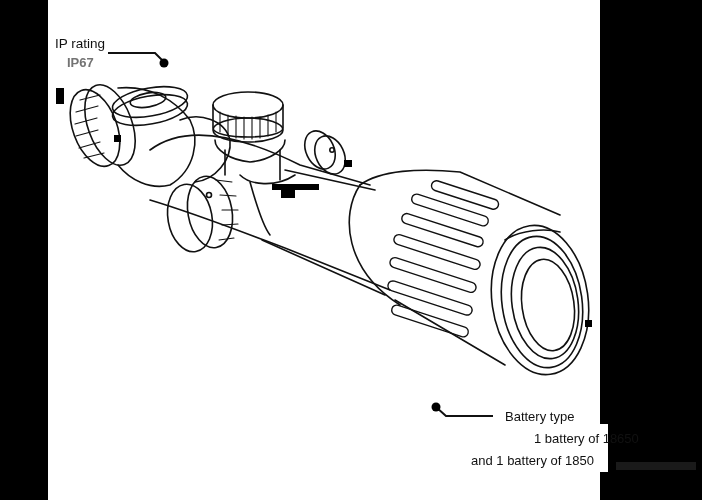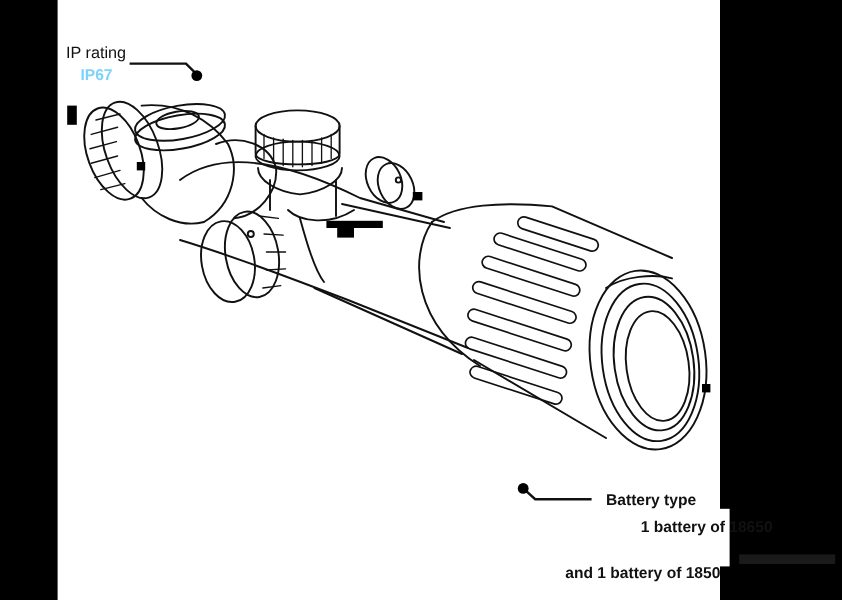--- a/index.html
+++ b/index.html
@@ -10,27 +10,27 @@
   .canvas {
     position: absolute; left: 48px; top: 0; width: 552px; height: 500px; background: #fff;
   }
   .ext-white {
     position: absolute; left: 600px; top: 424px; width: 8px; height: 48px; background: #fff;
   }
   .gray-bar {
     position: absolute; left: 616px; top: 462px; width: 80px; height: 8px; background: #1a1a1a;
   }
   .label {
-    position: absolute; color: #111; font-weight: bold; font-size: 13px; white-space: nowrap;
+    position: absolute; color: #111; font-weight: normal; font-size: 13px; white-space: nowrap;
   }
   .lbl-ip-title { left: 55px; top: 36px; font-weight: normal; font-size: 13.5px; text-align: right; }
-  .lbl-ip-value { left: 67px; top: 55px; font-weight: bold; color: #7dd3fc; }
+  .lbl-ip-value { left: 67px; top: 55px; font-weight: bold; color: #737373; }
   .lbl-bat-title { left: 505px; top: 409px; }
   .lbl-bat-l1 { left: 486px; top: 431px; margin-left: 48px; }
-  .lbl-bat-l2 { left: 471px; top: 470px; }
+  .lbl-bat-l2 { left: 471px; top: 453px; }
   svg.drawing { position: absolute; left: 0; top: 0; }
   .mark { position: absolute; background: #000; }
 </style>
 </head>
 <body>
 
 <div class="canvas"></div>
 <div class="ext-white"></div>
 <div class="gray-bar"></div>
 

